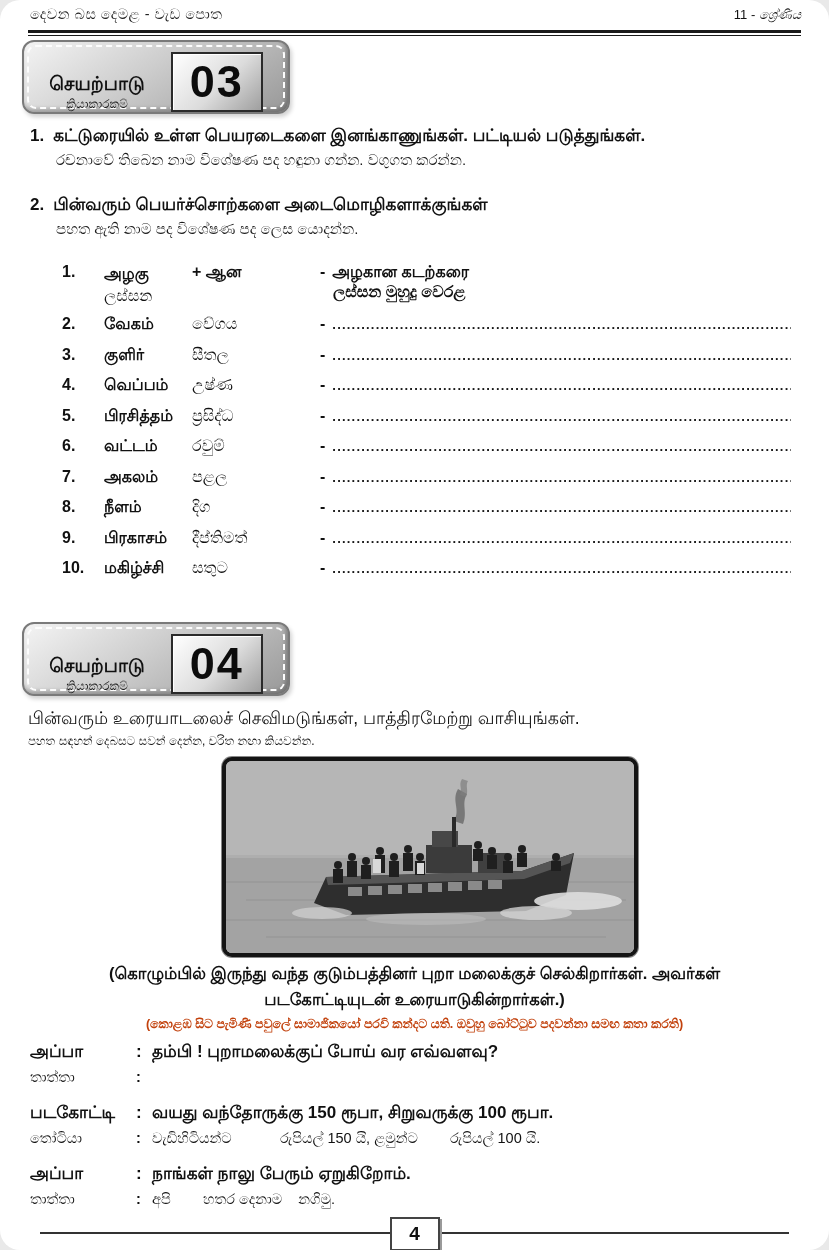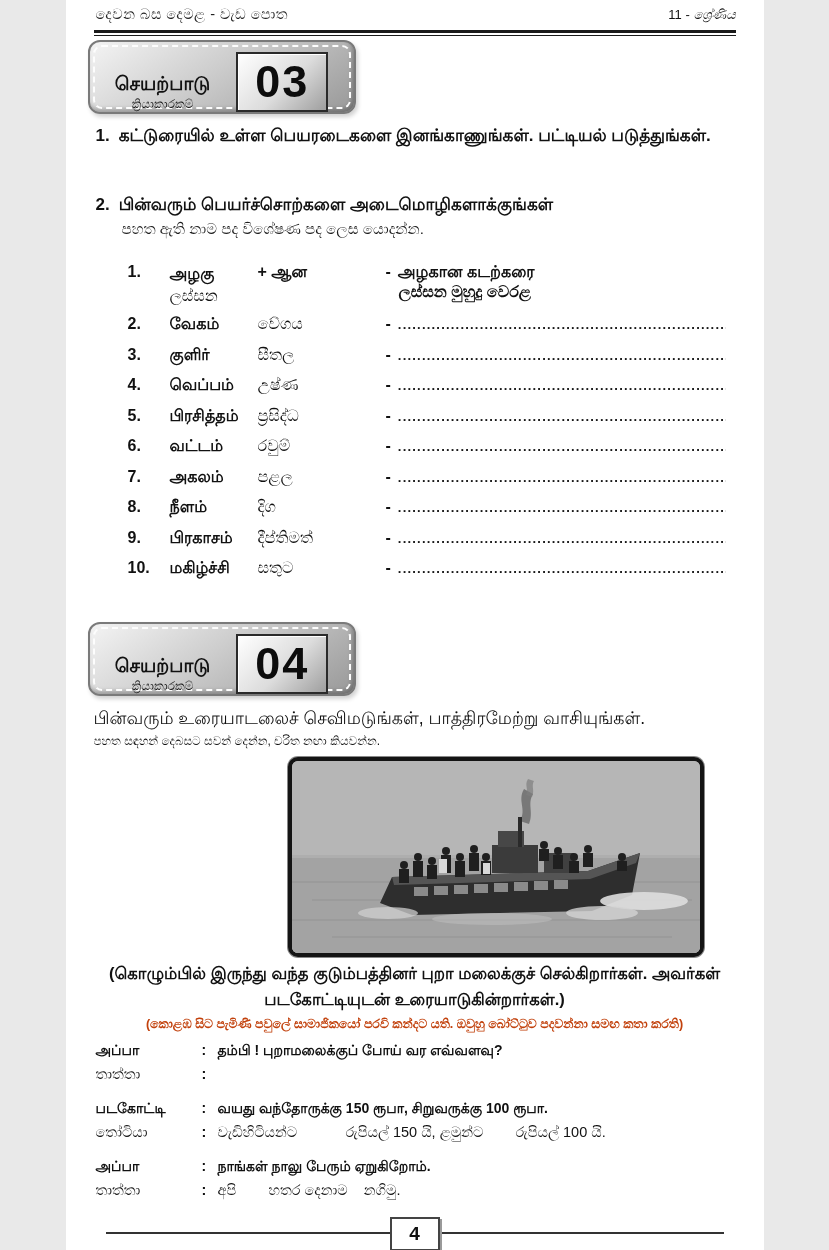--- a/index.html
+++ b/index.html
@@ -1,20 +1,21 @@
 <!DOCTYPE html>
 <html><head>
 <meta charset="utf-8">
 <style>
   html,body { margin:0; padding:0; background:#e9e9e9; }
   .page {
-    position:relative; width:698px; height:1250px; margin:0 auto;
+    position:relative; width:829px; height:1250px; margin:0 auto;
     background:#ffffff; color:#111;
     font-family:"Liberation Sans","DejaVu Sans",sans-serif;
     overflow:hidden;
+    border-radius:20px;
   }
   
   .header { position:absolute; top:6px; left:30px; right:28px;
     display:flex; justify-content:space-between; align-items:flex-end; }
   .header-left { font-size:14.5px; color:#222; letter-spacing:.5px; }
   .header-right { font-size:13px; font-weight:normal; }
   .header-right .grade-word { font-style:italic; }
   .rule { position:absolute; left:28px; right:28px; top:30px; border-top:3px solid #1a1a1a; }
   .rule::after { content:""; display:block; margin-top:2px; border-top:1.5px solid #1a1a1a; }
 
@@ -70,21 +71,21 @@
 
   
   #scene { position:absolute; left:10px; right:10px; top:961px; text-align:center; }
   .scene-tamil { font-weight:bold; font-size:16.5px; line-height:1.55; }
   .scene-sin { font-weight:bold; font-size:12.5px; margin-top:5px; color:#c2410c; }
 
   
   #dialogue { position:absolute; left:30px; right:26px; top:1042px; }
   .drow { display:grid; grid-template-columns:106px 16px 1fr; align-items:baseline; }
   .drow .dcolon { font-weight:bold; }
-  .drow.tamil { font-size:14px; font-weight:bold; }
+  .drow.tamil { font-size:17px; font-weight:bold; }
   .drow.sinhala { font-size:14.5px; font-weight:normal; margin-top:6px; }
   .drow .dtext { white-space:pre-wrap; }
   .gap { margin-top:17px; }
 
   
   #footer-rule { position:absolute; left:40px; right:40px; top:1232px; border-top:2.5px solid #333; }
   #page-num { position:absolute; left:50%; top:1217px; transform:translateX(-50%);
     width:46px; height:30px; background:#fff; border:2px solid #444;
     box-shadow:2px 2px 0 #9a9a9a; display:flex; align-items:center; justify-content:center;
     font-size:19px; font-weight:bold; }
@@ -112,20 +113,21 @@
       </div>
       <div class="num">03</div>
     </div>
   </div>
 
   <div class="task" id="task1">
     <div class="t-line">
       <span>1.</span>
       <span>கட்டுரையில் உள்ள பெயரடைகளை இனங்காணுங்கள். பட்டியல் படுத்துங்கள்.</span>
     </div>
+    <div class="s-line">රචනාවේ තිබෙන නාම විශේෂණ පද හඳුනා ගන්න. වගුගත කරන්න.</div>
   </div>
 
   <div class="task" id="task2">
     <div class="t-line">
       <span>2.</span>
       <span>பின்வரும் பெயர்ச்சொற்களை அடைமொழிகளாக்குங்கள்</span>
     </div>
     <div class="s-line">පහත ඇති නාම පද විශේෂණ පද ලෙස යොදන්න.</div>
   </div>
 

